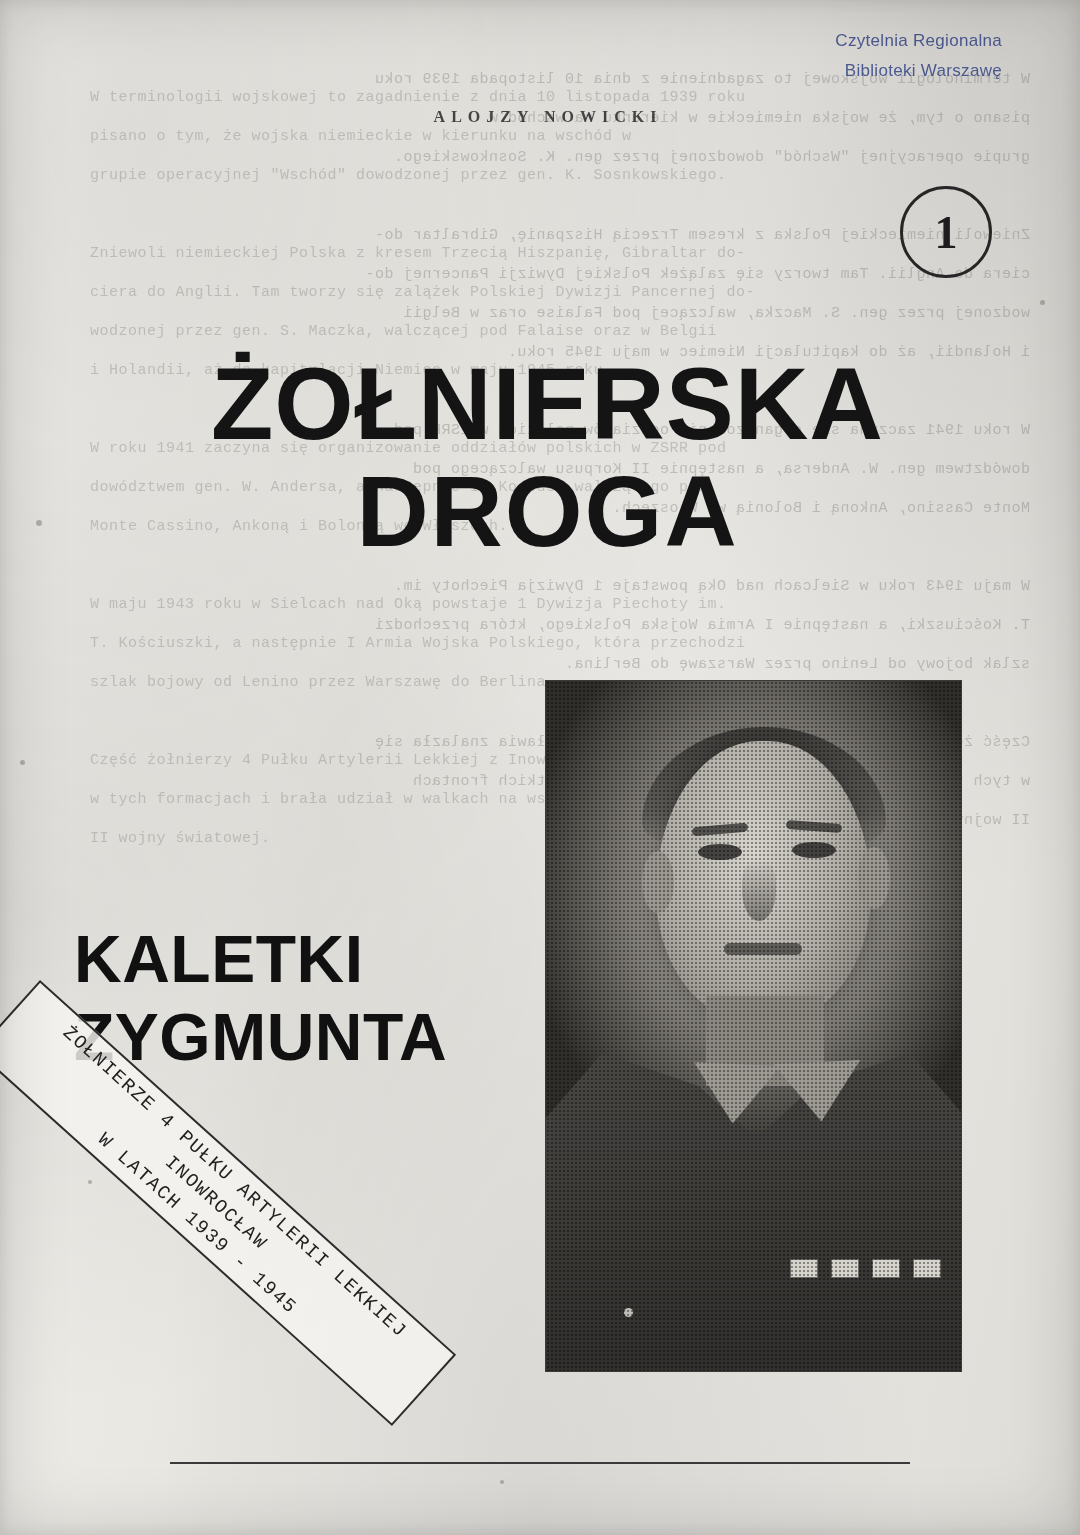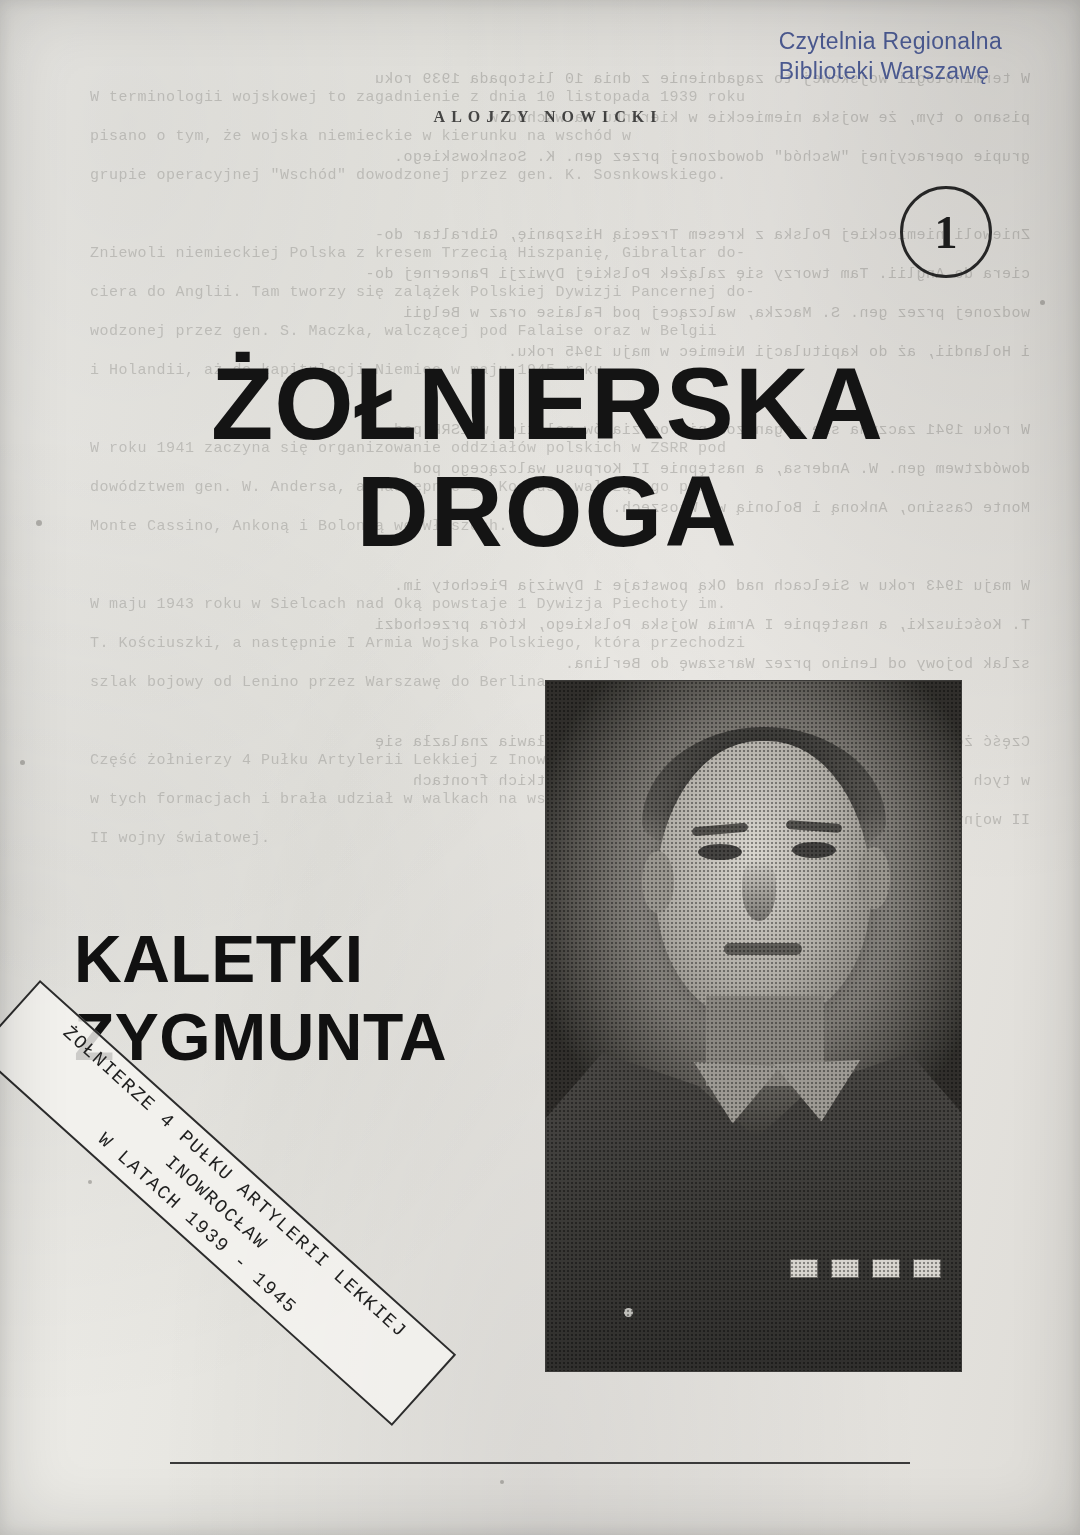--- a/index.html
+++ b/index.html
@@ -57,24 +57,24 @@
     opacity: 0.30;
     left: 90px;
     top: 78px;
   }
 
   
   .library-stamp {
     position: absolute;
     right: 78px;
     top: 26px;
-    text-align: left;
+    text-align: right;
     color: #3f4f8a;
     font-family: "Liberation Sans", sans-serif;
-    font-size: 23px;
+    font-size: 17px;
     line-height: 30px;
     letter-spacing: 0.3px;
     opacity: 0.92;
   }
 
   
   .author-line {
     position: absolute;
     left: 16px;
     right: 0;

